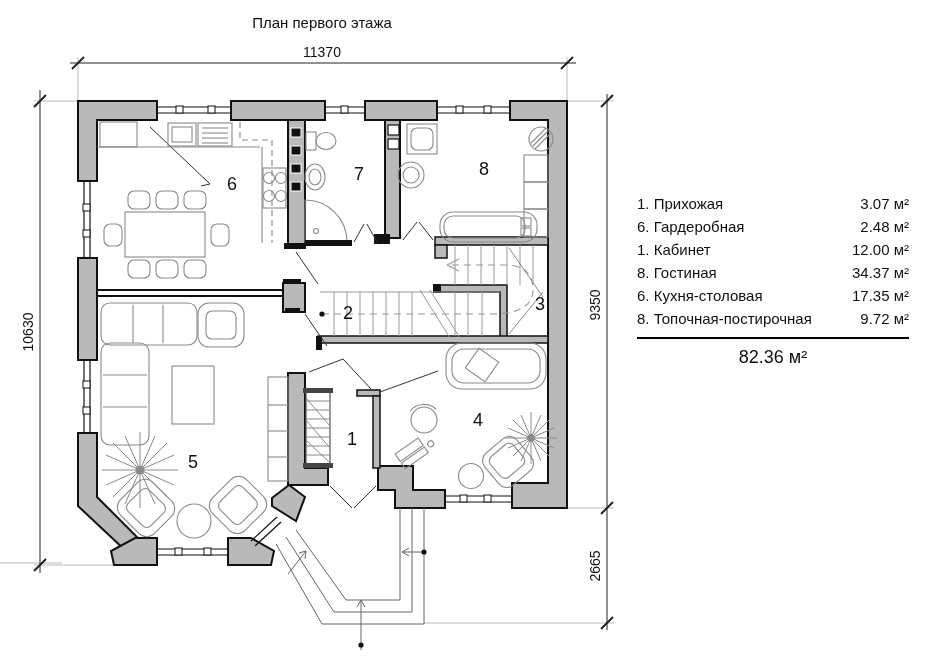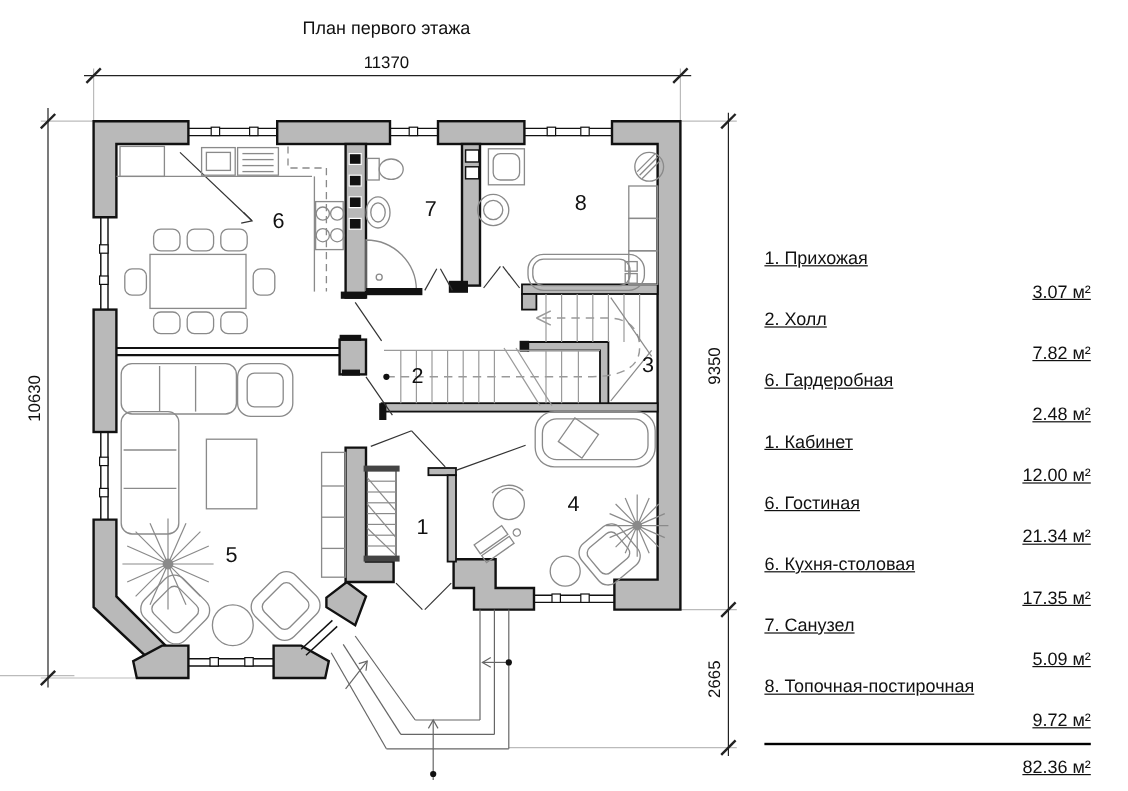--- a/index.html
+++ b/index.html
@@ -1,24 +1,24 @@
 <!DOCTYPE html>
 <html><head>
 <meta charset="utf-8">
 <style>
   html,body{margin:0;padding:0;background:#fff;}
   .page{position:relative;width:940px;height:659px;background:#fff;overflow:hidden;
         font-family:"Liberation Sans", sans-serif;color:#111;}
   svg text{font-family:"Liberation Sans", sans-serif;fill:#111;}
-  .legend{position:absolute;left:637px;top:204px;width:272px;font-size:15px;line-height:23px;text-decoration:underline;}
+  .legend{position:absolute;left:637px;top:192px;width:272px;font-size:15px;line-height:23px;}
   .lrow{display:flex;justify-content:space-between;white-space:nowrap;}
   .lname{text-align:left;}
-  .larea{text-align:left;margin-top:28px;}
+  .larea{text-align:left;}
   .lsep{border-top:2px solid #000;margin-top:7px;}
-  .ltotal{text-align:right;margin-top:7px;font-size:15px;}
+  .ltotal{text-align:center;margin-top:7px;font-size:18px;}
 </style>
 </head>
 <body>
 
 <div class="page">
 
 <svg width="940" height="659" viewBox="0 0 940 659">
 
   <g stroke="#bbbbbb" stroke-width="1">
     <line x1="78" y1="57" x2="78" y2="101"></line>
@@ -361,42 +361,34 @@
 </svg>
 
   
   <div class="legend">
     <div>
         <div class="lrow">
           <span class="lname">1. Прихожая</span>
           <span class="larea">3.07 м²</span>
         </div>
         <div class="lrow">
-          <span class="lname">2. Холл</span>
-          <span class="larea">7.82 м²</span>
-        </div>
-        <div class="lrow">
           <span class="lname">6. Гардеробная</span>
           <span class="larea">2.48 м²</span>
         </div>
         <div class="lrow">
           <span class="lname">1. Кабинет</span>
           <span class="larea">12.00 м²</span>
         </div>
         <div class="lrow">
-          <span class="lname">6. Гостиная</span>
-          <span class="larea">21.34 м²</span>
+          <span class="lname">8. Гостиная</span>
+          <span class="larea">34.37 м²</span>
         </div>
         <div class="lrow">
           <span class="lname">6. Кухня-столовая</span>
           <span class="larea">17.35 м²</span>
-        </div>
-        <div class="lrow">
-          <span class="lname">7. Санузел</span>
-          <span class="larea">5.09 м²</span>
         </div>
         <div class="lrow">
           <span class="lname">8. Топочная-постирочная</span>
           <span class="larea">9.72 м²</span>
         </div>
       </div>
     <div class="lsep"></div>
     <div class="ltotal">82.36 м²</div>
   </div>
 </div>

